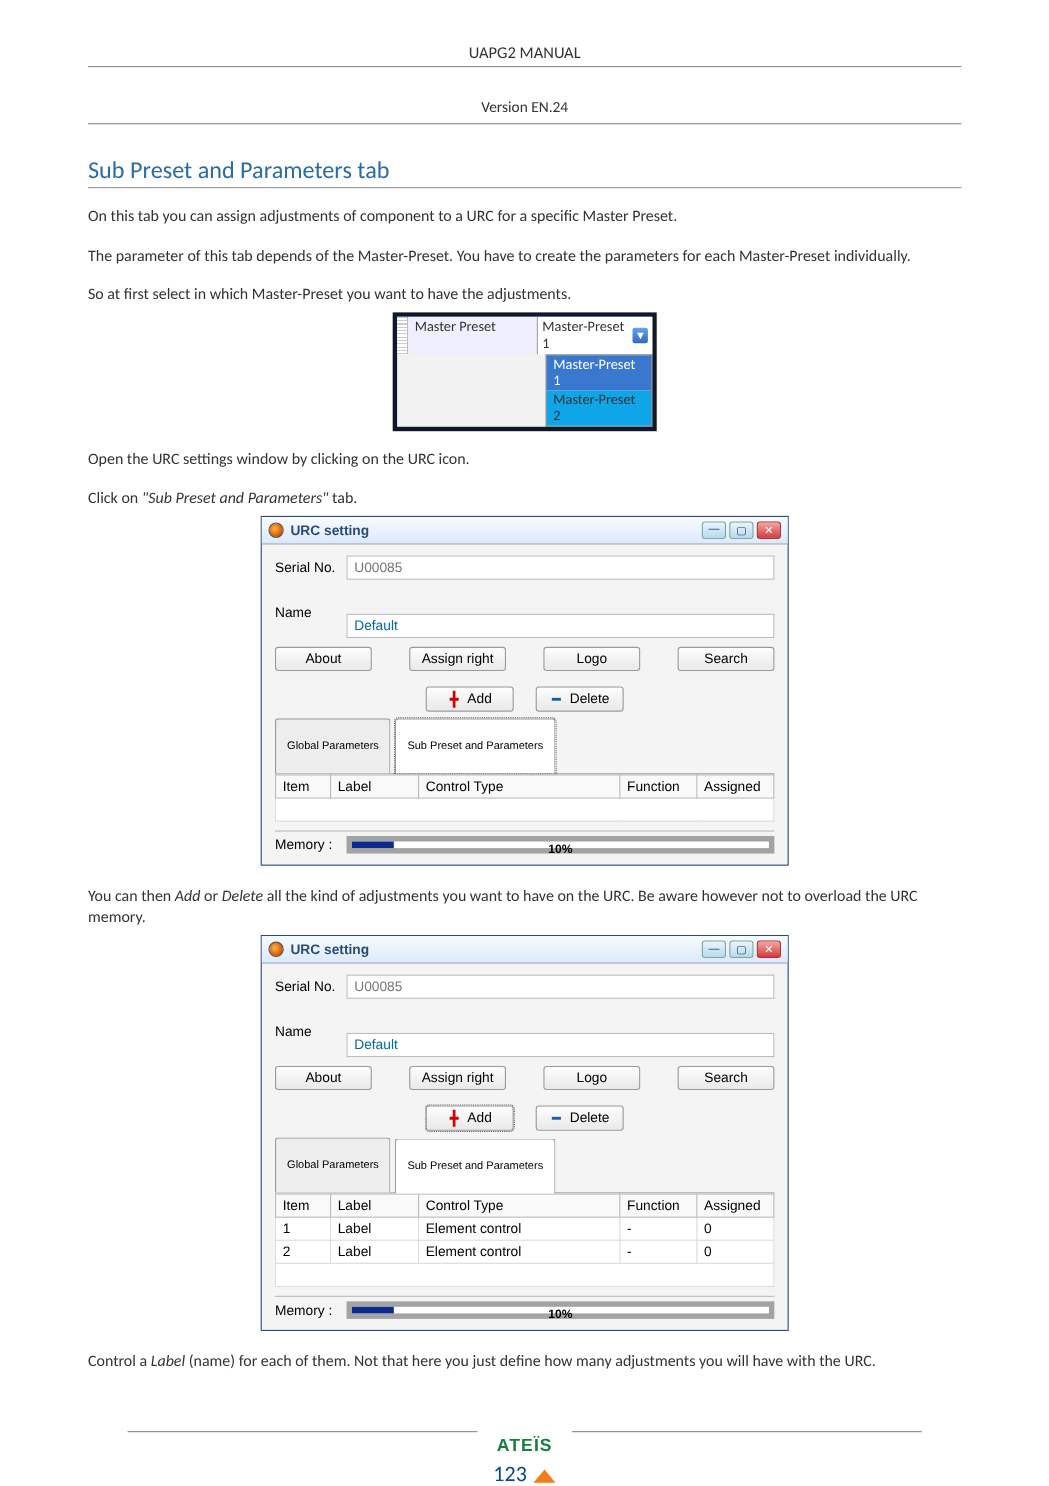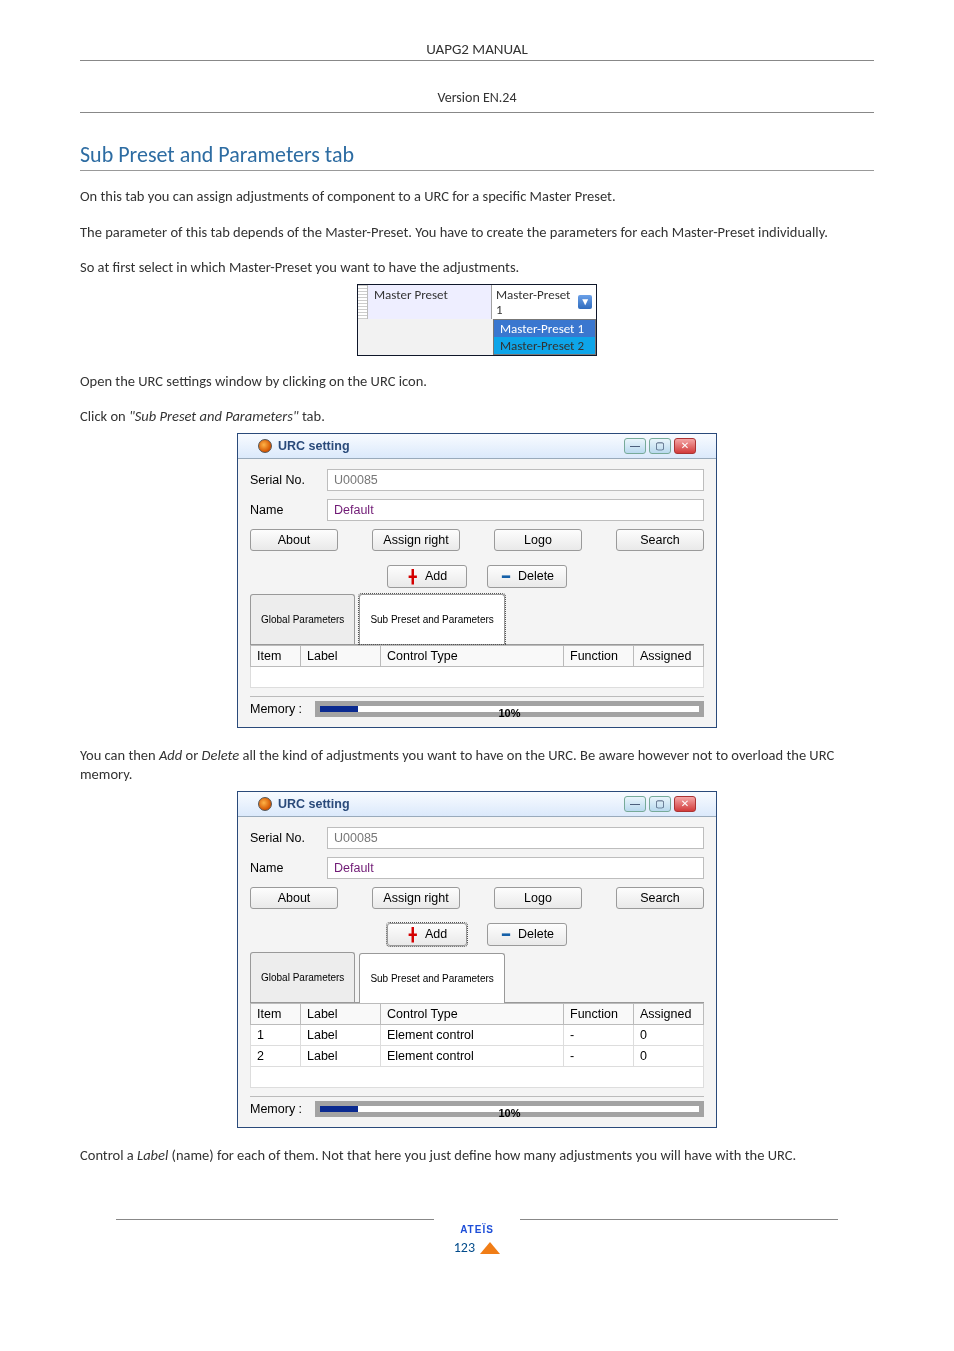--- a/index.html
+++ b/index.html
@@ -21,21 +21,21 @@
   hr.header-rule { border: none; border-top: 1px solid #888; margin: 0 0 28px 0; }
   hr.footer-rule { border: none; border-top: 1px solid #888; margin: 10px 0 4px 0; }
 
   h3.section { color: #2d6ca2; font-weight: normal; font-size: 22px; margin: 8px 0 2px 0; }
   hr.section-rule { border: none; border-top: 1px solid #999; margin: 0 0 10px 0; }
 
   p { margin: 16px 0 4px 0; line-height: 1.35; }
   .italic { font-style: italic; }
 
   
-  .mp-wrap { margin: 6px auto 10px auto; width: 240px; border: 1px solid #0f172a; background: #f2f2f2; }
+  .mp-wrap { margin: 6px auto 10px auto; width: 240px; border: 4px solid #0f172a; background: #f2f2f2; }
   .mp-row1 { display: flex; border-bottom: none; }
   .mp-dots { width: 10px; background: repeating-linear-gradient(#ccc,#ccc 1px,#fff 1px,#fff 3px); border-right: 1px solid #bbb; }
   .mp-label { flex: 1; padding: 2px 6px; font-size: 13px; background: #eef;}
   .mp-val   { width: 105px; background: #fff; padding: 2px 4px; font-size: 13px; border-left: 1px solid #a0a0a0; display:flex; justify-content:space-between; align-items:center;}
   .mp-caret { width: 14px; background: linear-gradient(#6aa0e8,#2f6bbd); color:#fff; text-align:center; font-size:10px; line-height:14px; border-radius:2px;}
   .mp-list  { margin-left: 135px; border:1px solid #777; font-size:13px; }
   .mp-item-sel { background:#3a77cf; color:#fff; padding: 1px 6px; }
   .mp-item     { background:#0ea5e9; padding:1px 6px; }
 
   
@@ -45,33 +45,33 @@
     border: 1px solid #2a4a7a;
     background: #f4f4f4;
     font-size: 12.5px;
     color: #000;
     font-family: Tahoma, Arial, sans-serif;
   }
   .titlebar {
     display:flex; align-items:center; justify-content:space-between;
     background: linear-gradient(#f8fbff,#dbe9fb);
     border-bottom:1px solid #9ab;
-    padding: 4px 20px;
+    padding: 4px 6px;
   }
   .titlebar .tb-left { display:flex; align-items:center; gap:6px; font-weight:bold; color:#2a4a7a;}
   .tb-icon { width:14px; height:14px; background: radial-gradient(circle at 40% 40%, #ffb347, #d35400 70%); border-radius:50%; border:1px solid #555;}
   .tb-btns { display:flex; gap:3px; }
   .tb-btn { width:22px; height:16px; border:1px solid #7a9; border-radius:3px; background:linear-gradient(#e9f5fb,#b9d9ee); display:flex; align-items:center; justify-content:center; font-size:10px; color:#235; }
   .tb-btn.close { background: linear-gradient(#f4a6a6,#d23b3b); color:#fff; border-color:#a33; }
 
   .win-body { padding: 10px 12px 10px 12px; }
-  .frow { display:flex; align-items:center; gap:12px; margin-bottom: 8px;}
+  .frow { display:flex; align-items:center; margin-bottom: 8px;}
   .flabel { width: 65px; }
   .ftext { flex:1; border:1px solid #bdbdbd; background:#fff; padding:3px 6px; font-size:12.5px; color:#777; }
-  .ftext.name { color:#701a75; }
+  .ftext.name { color:#0369a1;margin-top:23px; }
 
   .btnrow { display:flex; justify-content:center; gap:34px; margin: 6px 0 14px 0; }
   .btn {
     width: 100px; padding:3px 0; text-align:center;
     border:1px solid #9a9a9a; border-radius:3px;
     background:linear-gradient(#fdfdfd,#e9e9e9);
     font-size:12.5px;
   }
   .btn.small { width: 80px; display:flex; align-items:center; justify-content:center; gap:6px;}
   .plus { color:#d40000; font-weight:bold; width:12px; text-align:center;}
@@ -85,22 +85,22 @@
   table.grid { width:100%; border-collapse: collapse; font-size:12.5px; }
   table.grid th { text-align:left; font-weight:normal; border:1px solid #bbb; padding:3px 6px; background:#f9f9f9;}
   table.grid td { border:1px solid #ddd; padding:3px 6px; background:#fff;}
   .memrow { display:flex; align-items:center; border-top:1px solid #bbb; margin-top:8px; padding-top:4px;}
   .memlabel { width:65px; }
   .membar { flex:1; height:16px; border:5px solid #a3a3a3; background:#fff; position:relative;font-weight:bold; }
   .memfill { position:absolute; left:0; top:0; bottom:0; width:10%; background:#0a2a90; }
   .memtext { position:absolute; left:0;right:0; text-align:center; font-size:11px; top:1px; color:#000;}
 
   .footer { text-align:center; margin-top: 40px; }
-  .logo-text { font-family: Arial, sans-serif; font-weight:bold; font-size:10px; color:#1d4ed8; letter-spacing:1px;}
-  .pnum { font-size:14px; color:#024b8b; margin-top:4px;}
+  .logo-text { font-family: Arial, sans-serif; font-weight:bold; font-size:16px; color:#15803d; letter-spacing:1px;}
+  .pnum { font-size:20px; color:#024b8b; margin-top:4px;}
   .tri { display:inline-block; width:0;height:0; border-left:10px solid transparent; border-right:10px solid transparent; border-bottom:12px solid #f07d17; margin-left:2px; vertical-align:-2px;}
 </style>
 </head>
 <body>
 
 <div class="page">
   <div class="doc-header">UAPG2  MANUAL</div>
   <hr class="header-rule">
   <div class="doc-sub">Version EN.24</div>
   <hr class="header-rule">

